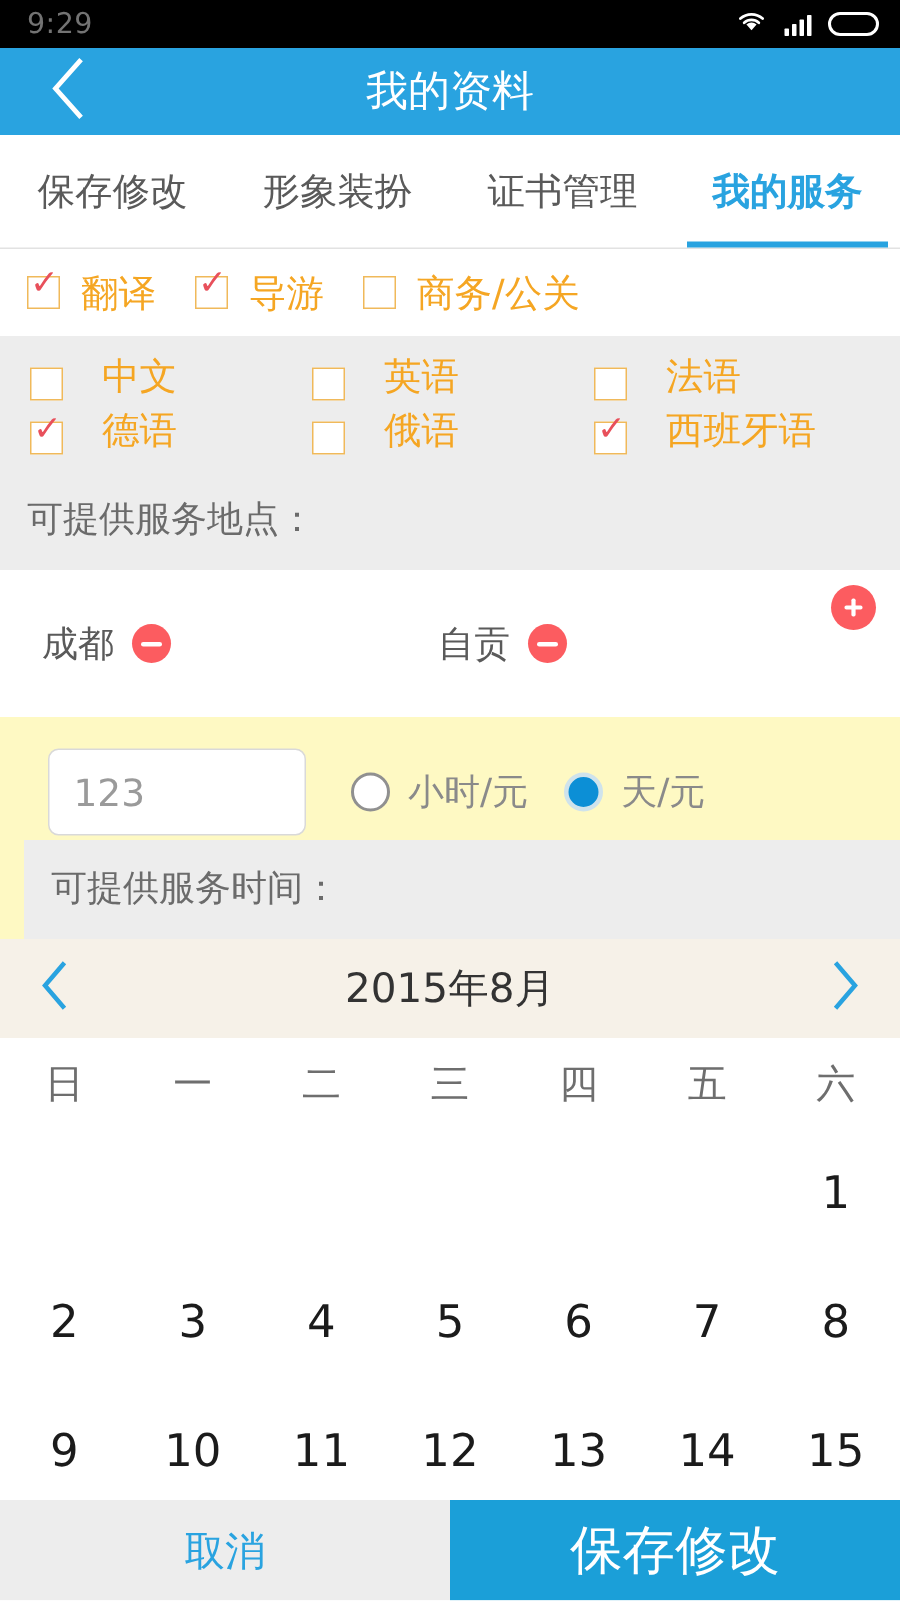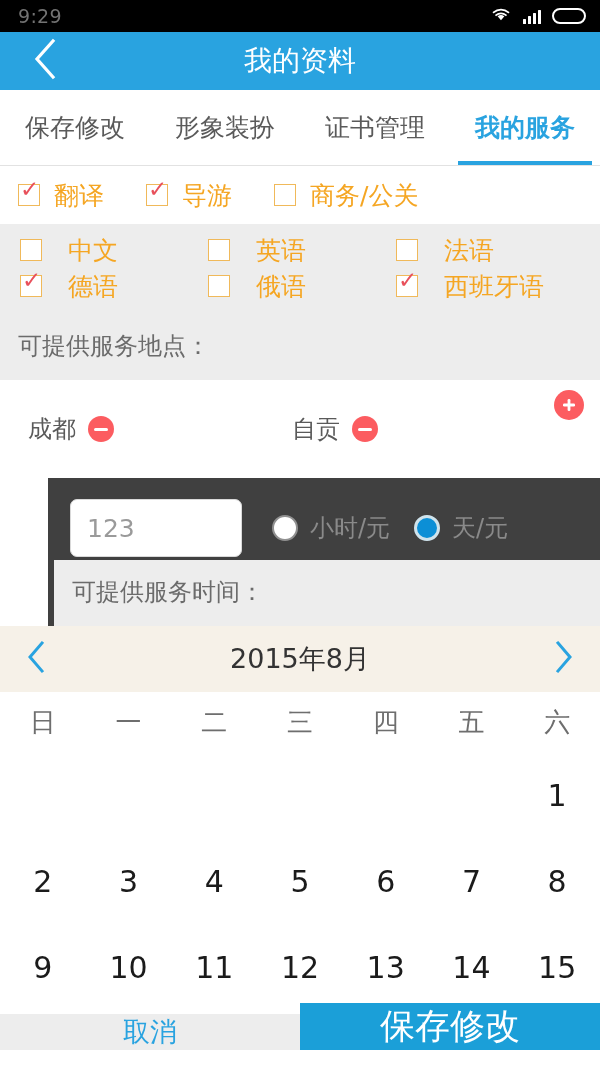--- a/index.html
+++ b/index.html
@@ -47,39 +47,39 @@
   .tab { flex: 1; display:flex; align-items:center; justify-content:center;
          font-size: 25px; color:#5a5a5a; position: relative; }
   .tab.active { color:#29a3e0; font-weight:700; }
   .tab.active::after {
     content:""; position:absolute; left: 8px; right: 8px; bottom:0; height: 4px; background:#29a3e0;
   }
 
   
   .svc-types {
     background:#fff; height: 58px; display:flex; align-items:center;
-    padding-left: 18px; gap: 16px; text-align: right;
+    padding-left: 18px; gap: 0; text-align: right;
   }
   .cbx-item { display:flex; align-items:center; }
   .cbx {
     width: 22px; height: 22px; border: 1px solid #f0b95a; background:#fff;
     position: relative; flex: none;
   }
   .cbx.checked::after {
     content:"✓"; position:absolute; left:1px; top:-7px;
     font-size: 23px; color:#e8505b; line-height: 1;
   }
   .cbx-label { font-size: 25px; color:#f5a623; margin-left: 14px; white-space: nowrap; }
 
   
   .languages {
     background:#ededed; padding: 8px 0 10px 20px;
   }
   .lang-row { display:flex; align-items:center; height: 36px; }
-  .lang-cell { display:flex; align-items:center; width: 188px; }
+  .lang-cell { display:flex; align-items:flex-end; width: 188px; }
   .lang-cell .cbx-label { font-size: 25px; margin-left: 26px; }
 
   
   .section-label {
     background:#ededed; color:#6b6b6b; font-size: 24px;
     padding: 16px 0 18px 18px;
   }
 
   
   .locations {
@@ -93,21 +93,21 @@
     display:inline-flex; align-items:center; justify-content:center; margin-left: 12px;
   }
   .circle-btn .bar { width: 14px; height: 3px; background:#fff; border-radius:2px; }
   .add-btn {
     position:absolute; right: 16px; top: 10px;
     width: 30px; height: 30px; border-radius:50%; background:#fc5c60;
     display:flex; align-items:center; justify-content:center;
   }
 
   
-  .price-block { background:#404040; padding: 18px 0 0 6px; margin-left: 48px; }
+  .price-block { background:#fef9c3; padding: 18px 0 0 16px; }
   .price-row { display:flex; align-items:center; padding-left: 16px; height: 64px; }
   .price-input {
     width: 172px; height: 58px; background:#fff; border: 1px solid #d9d9d9;
     border-radius: 7px; padding: 0 16px; font-size: 25px; color:#8b8b8b;
     font-family: "DejaVu Sans", "Liberation Sans", sans-serif;
   }
   .price-input::placeholder { color:#9a9a9a; }
   .radio-group { display:flex; align-items:center; margin-left: 30px; }
   .radio-item { display:flex; align-items:center; }
   .radio-item + .radio-item { margin-left: 24px; }
@@ -132,21 +132,21 @@
     background:#fff; height: 60px; align-items:center; }
   .cal-weekdays div { text-align:center; font-size: 26px; color:#6e6e6e; }
   .cal-grid { display:grid; grid-template-columns: repeat(7,1fr);
     background:#fff; }
   .cal-cell { height: 86px; display:flex; align-items:center; justify-content:center;
     font-size: 30px; color:#1b1b1b; }
   .cal-cell.empty { color: transparent; }
 
   
   .bottombar {
-    position:absolute; left:0; right:0; bottom:17px; height: 67px; display:flex;align-items:flex-end;
+    position:absolute; left:0; right:0; bottom:0; height: 67px; display:flex;
   }
   .btn-cancel {
     flex: 1; background:#ededed; color:#29a3e0; font-size: 27px;
     display:flex; align-items:center; justify-content:center;
   }
   .btn-save {
     width: 300px; background:#1b9fd8; color:#fff; font-size: 35px;
     display:flex; align-items:center; justify-content:center;
   }
 </style>

